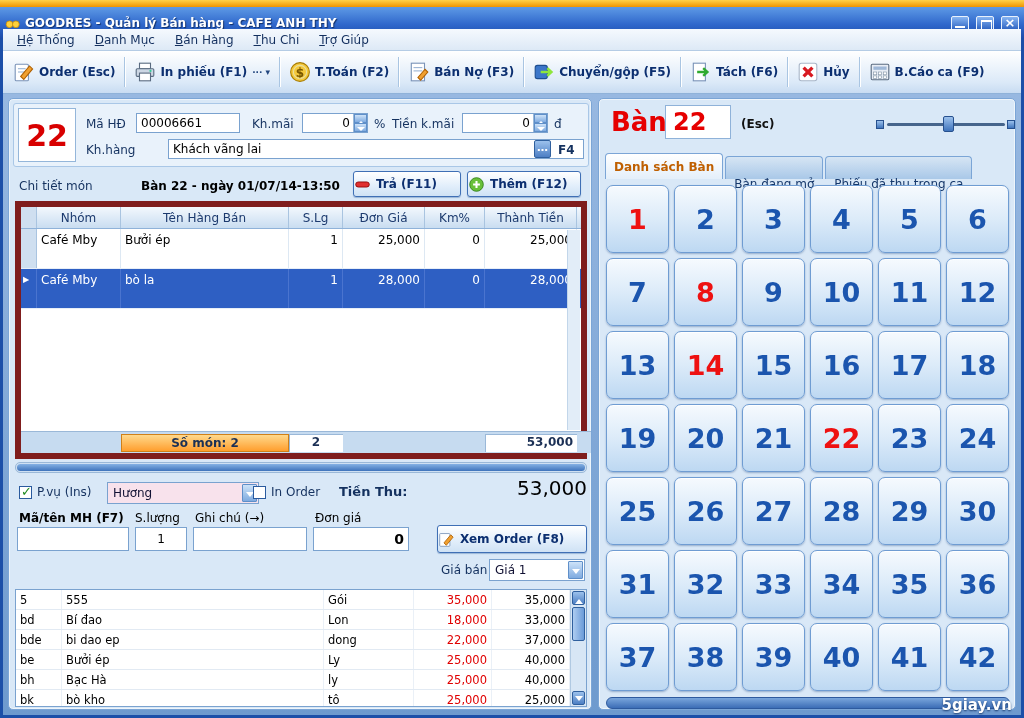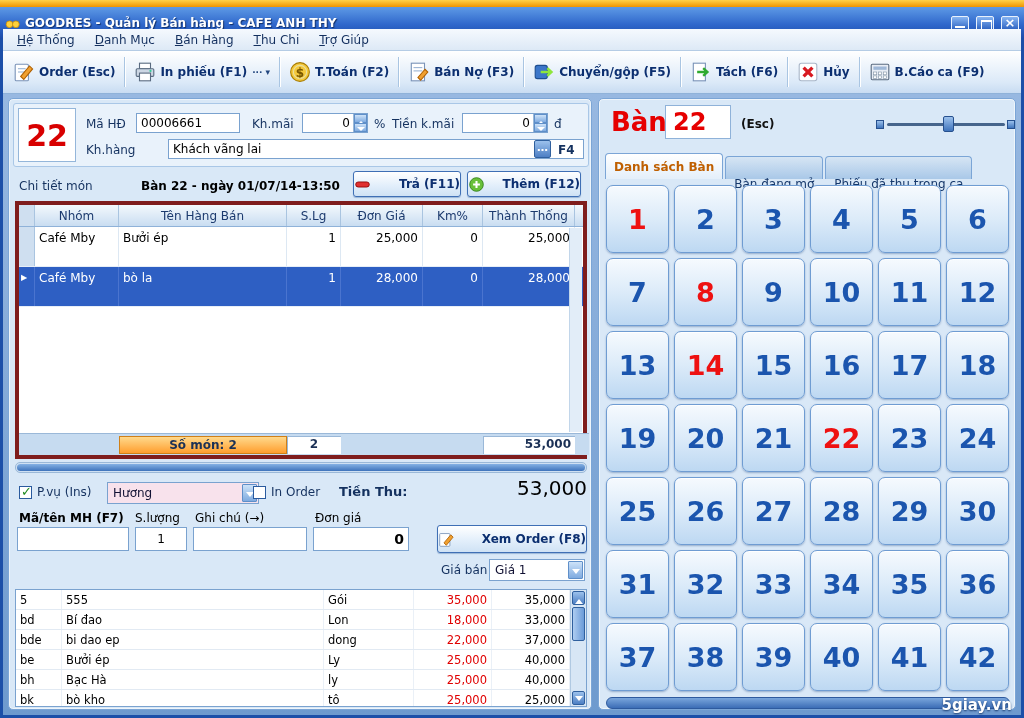--- a/index.html
+++ b/index.html
@@ -33,42 +33,42 @@
 .right-panel{left:595px;top:4px;width:418px;height:612px}
 
 
 .lbl{position:absolute;color:#14315f;white-space:nowrap;font-size:12px}
 .lbl.black{color:#000}
 .bold{font-weight:bold}
 .tbox{position:absolute;background:#fff;border:1px solid #7aa2cf;font:inherit;height:20px;padding:1px 4px;outline:none;color:#000}
 .tbox.center{text-align:center}
 .tbox.right{text-align:right}
 .tbox.boldtxt{font-weight:bold}
-.btn{position:absolute;display:flex;align-items:center;justify-content:space-between;gap:5px;background:linear-gradient(180deg,#ffffff,#e3effb 55%,#cfe2f5);border:1px solid #3f6fb5;border-radius:3px;color:#0c2f70;font-weight:bold;font-size:12px;box-shadow:0 1px 1px #9ab6d6;white-space:nowrap}
+.btn{position:absolute;display:flex;align-items:center;justify-content:flex-start;gap:5px;background:linear-gradient(180deg,#ffffff,#e3effb 55%,#cfe2f5);border:1px solid #3f6fb5;border-radius:3px;color:#0c2f70;font-weight:bold;font-size:12px;box-shadow:0 1px 1px #9ab6d6;white-space:nowrap}
 .btn svg{width:17px;height:17px;display:block}
 .chk{position:absolute;width:13px;height:13px;background:#fff;border:1px solid #2a5a9e}
 .chk.checked::after{content:"✓";position:absolute;left:1px;top:-3px;color:#1f8a1f;font-size:13px;font-weight:bold}
 .combo{position:absolute;height:22px;background:#fff;border:1px solid #7aa2cf;padding:3px 18px 0 5px;white-space:nowrap;color:#113}
 .combo.pink{background:#f8e2ec}
 .combo .arrow,.spin-up,.spin-dn{background:linear-gradient(180deg,#cde2f8,#7fabe0);border:1px solid #5f8fc9}
 .combo .arrow{position:absolute;right:1px;top:1px;bottom:1px;width:15px;border-radius:1px}
 .combo .arrow::after{content:"";position:absolute;left:3px;top:7px;border:4px solid transparent;border-top:5px solid #fff}
 .spinner{position:absolute;height:20px;background:#fff;border:1px solid #7aa2cf;display:flex}
 .spin-val{flex:1;text-align:right;padding:2px 3px 0 0;color:#000}
 .spin-btns{width:14px;display:flex;flex-direction:column;border-left:1px solid #9ab8d8}
 .spin-up,.spin-dn{flex:1;position:relative}
 .spin-up::after{content:"";position:absolute;left:2px;top:2px;border:4px solid transparent;border-bottom:4px solid #fff}
 .spin-dn::after{content:"";position:absolute;left:2px;top:3px;border:4px solid transparent;border-top:4px solid #fff}
 .ellipsis-btn{position:absolute;width:17px;height:18px;background:linear-gradient(180deg,#9cc1ec,#4d7fc4);border:1px solid #30609e;color:#fff;font-weight:bold;text-align:center;line-height:14px;border-radius:2px;font-size:11px}
 
 
 .info-box{position:absolute;left:4px;top:4px;width:576px;height:64px;background:#e9f2fb;border:1px solid #a9c7e7;border-radius:3px}
 .big22{position:absolute;left:4px;top:4px;width:58px;height:54px;background:#fff;border:1px solid #94b6da;color:#d80000;font-size:30px;font-weight:bold;display:flex;align-items:center;justify-content:center}
 
-.order-grid{position:absolute;left:6px;top:102px;width:572px;height:258px;background:#fff;border:4px solid #7f1d1d;display:flex;flex-direction:column}
+.order-grid{position:absolute;left:6px;top:102px;width:572px;height:258px;background:#fff;border:6px solid #7f1d1d;display:flex;flex-direction:column}
 .g-header{display:flex;height:22px;background:linear-gradient(180deg,#f3f8fd,#c9ddf1);border-bottom:1px solid #8fb2d9;flex:none}
 .g-body{flex:1;overflow:hidden;background:#fff}
 .g-cell{flex:none;overflow:hidden;white-space:nowrap;padding:4px 4px 0;border-right:1px solid #dde8f3;height:100%}
 .g-header .g-cell{border-right:1px solid #a9c4e0;color:#1c3a6e;text-align:center}
 .c0{width:16px;background:#cfdff0;border-right:1px solid #a9c4e0;padding:6px 2px 0;font-size:8px;color:#fff}
 .c1{width:84px}.c2{width:168px}
 .c3{width:54px;text-align:right}.c4{width:82px;text-align:right}.c5{width:60px;text-align:right}.c6{width:92px;text-align:right}
 .g-row{display:flex;height:40px;border-bottom:1px solid #e7eef7;background:#fff;color:#000}
 .g-row.sel{background:#2e5fc3;color:#fff}
 .g-row.sel .g-cell{border-right-color:#4a74cf}
@@ -289,21 +289,21 @@
       </div>
 
       <div class="order-grid">
         <div class="g-header">
             <div class="g-cell c0"></div>
             <div class="g-cell c1">Nhóm</div>
             <div class="g-cell c2">Tên Hàng Bán</div>
             <div class="g-cell c3">S.Lg</div>
             <div class="g-cell c4">Đơn Giá</div>
             <div class="g-cell c5">Km%</div>
-            <div class="g-cell c6">Thành Thống</div>
+            <div class="g-cell c6">Thành Tiền</div>
           </div>
         <div class="g-body">
             <div class="g-row">
               <div class="g-cell c0"></div>
               <div class="g-cell c1">Café Mby</div>
               <div class="g-cell c2">Bưởi ép</div>
               <div class="g-cell c3">1</div>
               <div class="g-cell c4">25,000</div>
               <div class="g-cell c5">0</div>
               <div class="g-cell c6">25,000</div>

